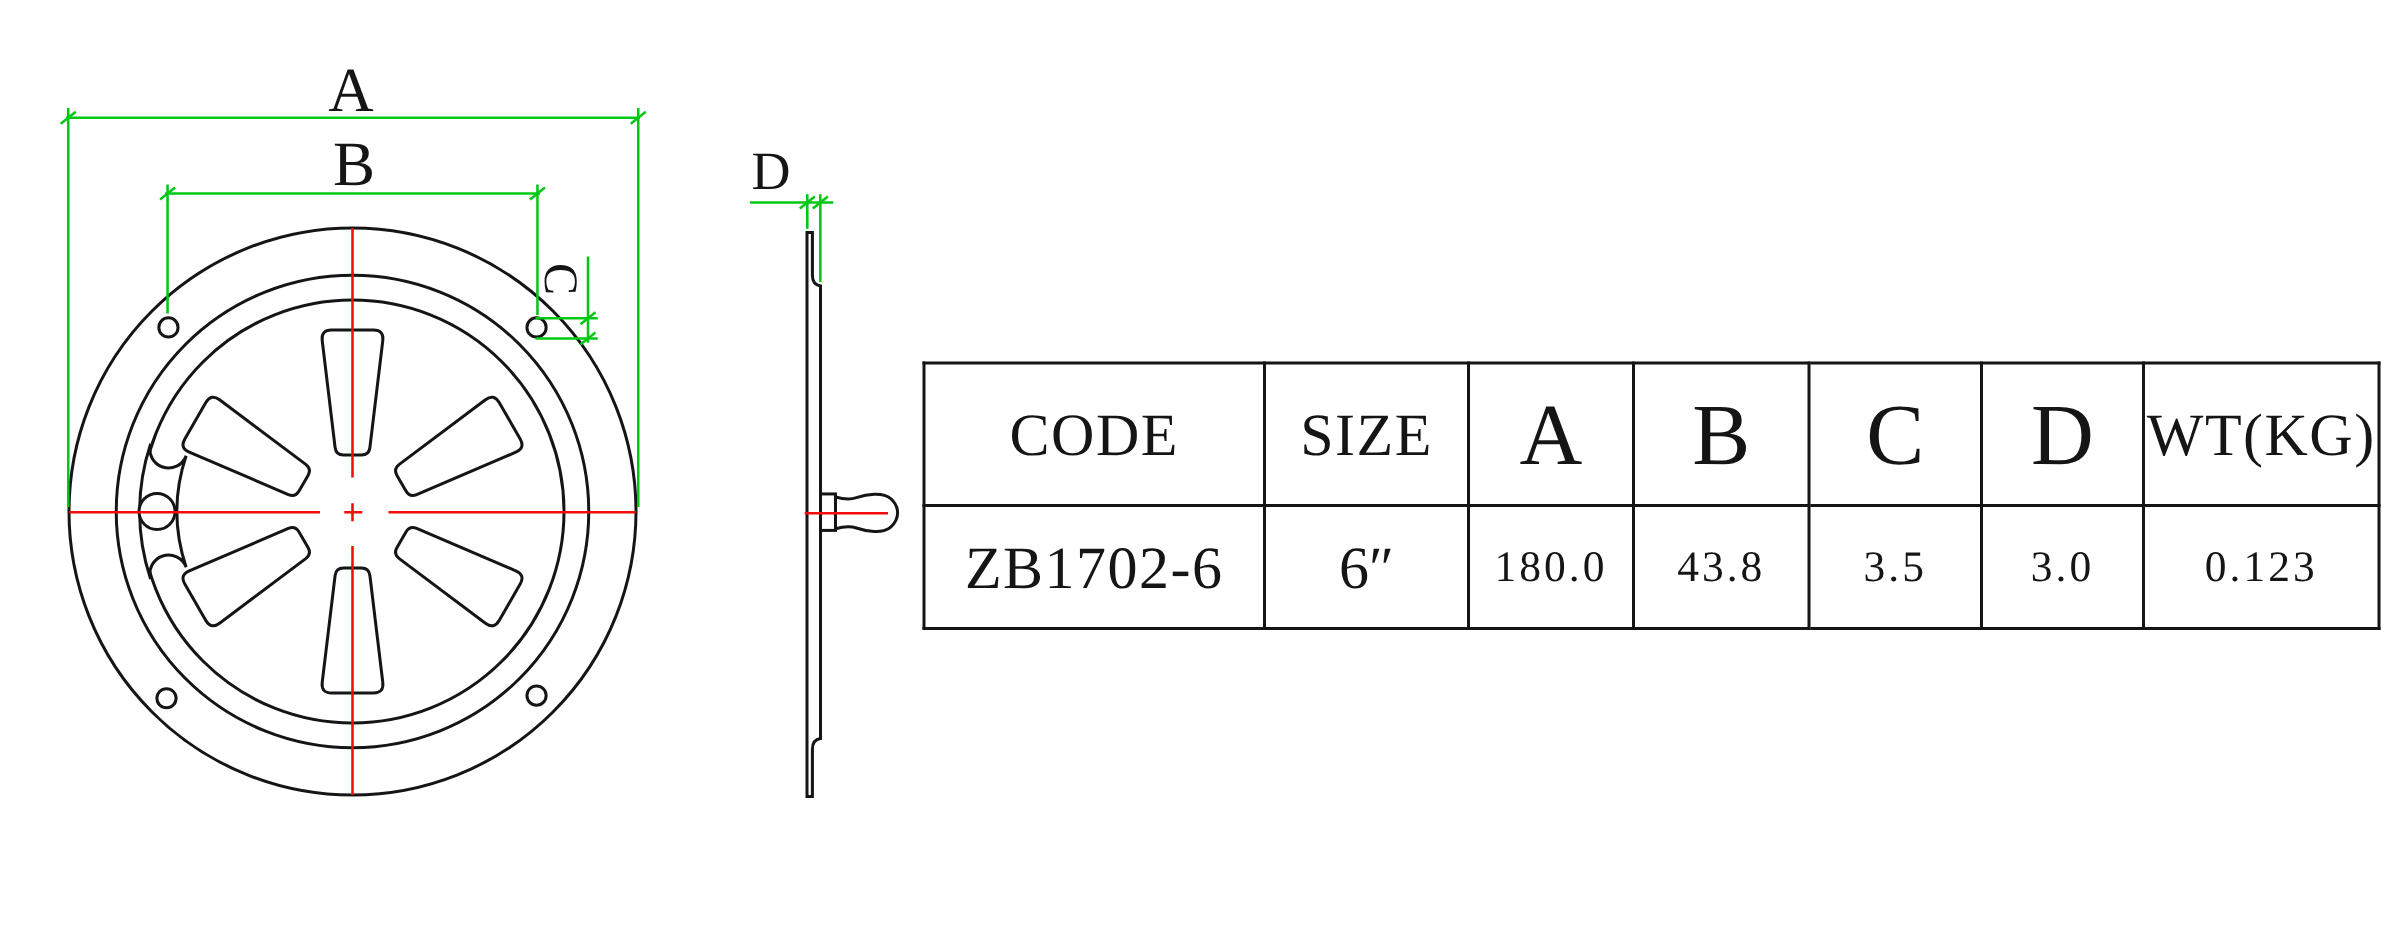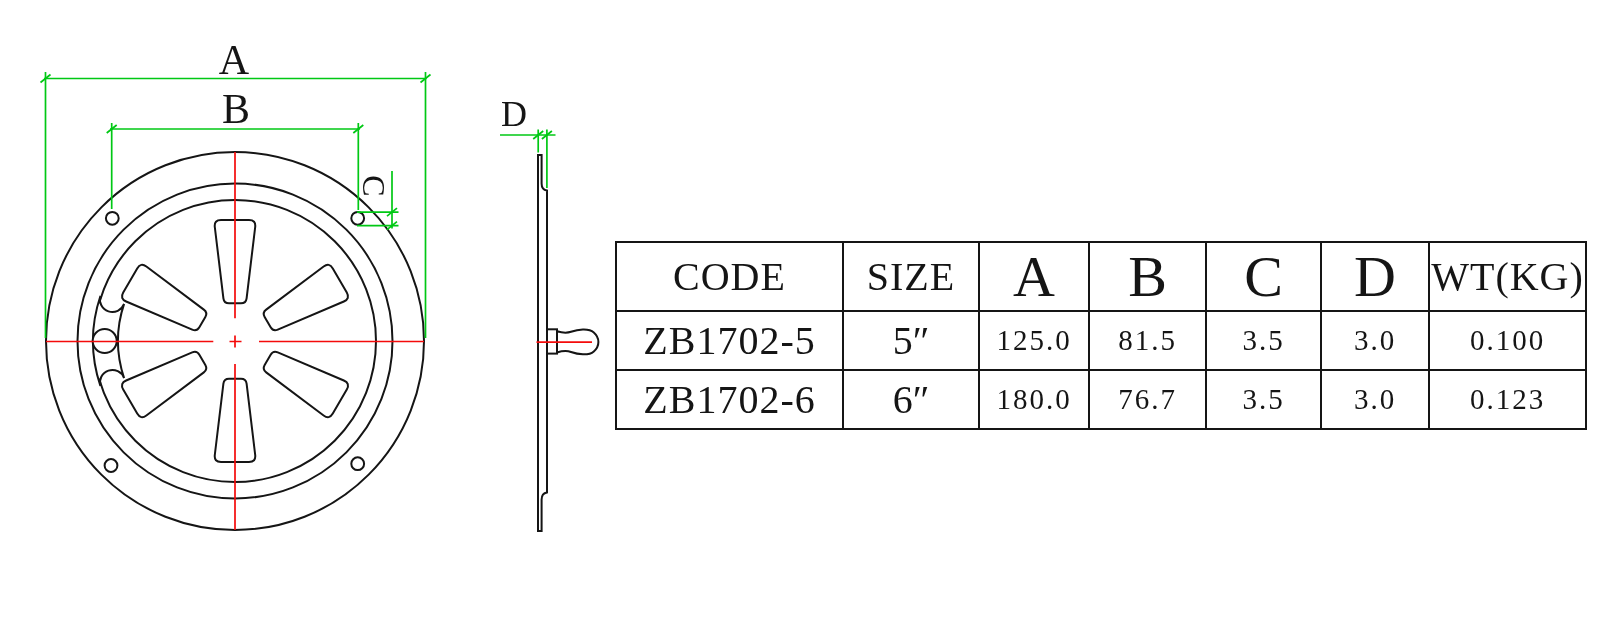--- a/index.html
+++ b/index.html
@@ -105,33 +105,24 @@
         <tr class="hdr">
       <th class="th-small">CODE</th>
       <th class="th-small">SIZE</th>
       <th class="th-big">A</th>
       <th class="th-big">B</th>
       <th class="th-big">C</th>
       <th class="th-big">D</th>
       <th class="th-small">WT(KG)</th>
     </tr>
     <tr class="row">
-      <td class="td-code">ZB1702-5</td>
-      <td class="td-size">5″</td>
-      <td class="td-num">125.0</td>
-      <td class="td-num">81.5</td>
-      <td class="td-num">3.5</td>
-      <td class="td-num">3.0</td>
-      <td class="td-num">0.100</td>
-    </tr>
-    <tr class="row">
       <td class="td-code">ZB1702-6</td>
       <td class="td-size">6″</td>
       <td class="td-num">180.0</td>
-      <td class="td-num">76.7</td>
+      <td class="td-num">43.8</td>
       <td class="td-num">3.5</td>
       <td class="td-num">3.0</td>
       <td class="td-num">0.123</td>
     </tr>
   </tbody>
     </table>
 
 </div>
 
 </body></html>

